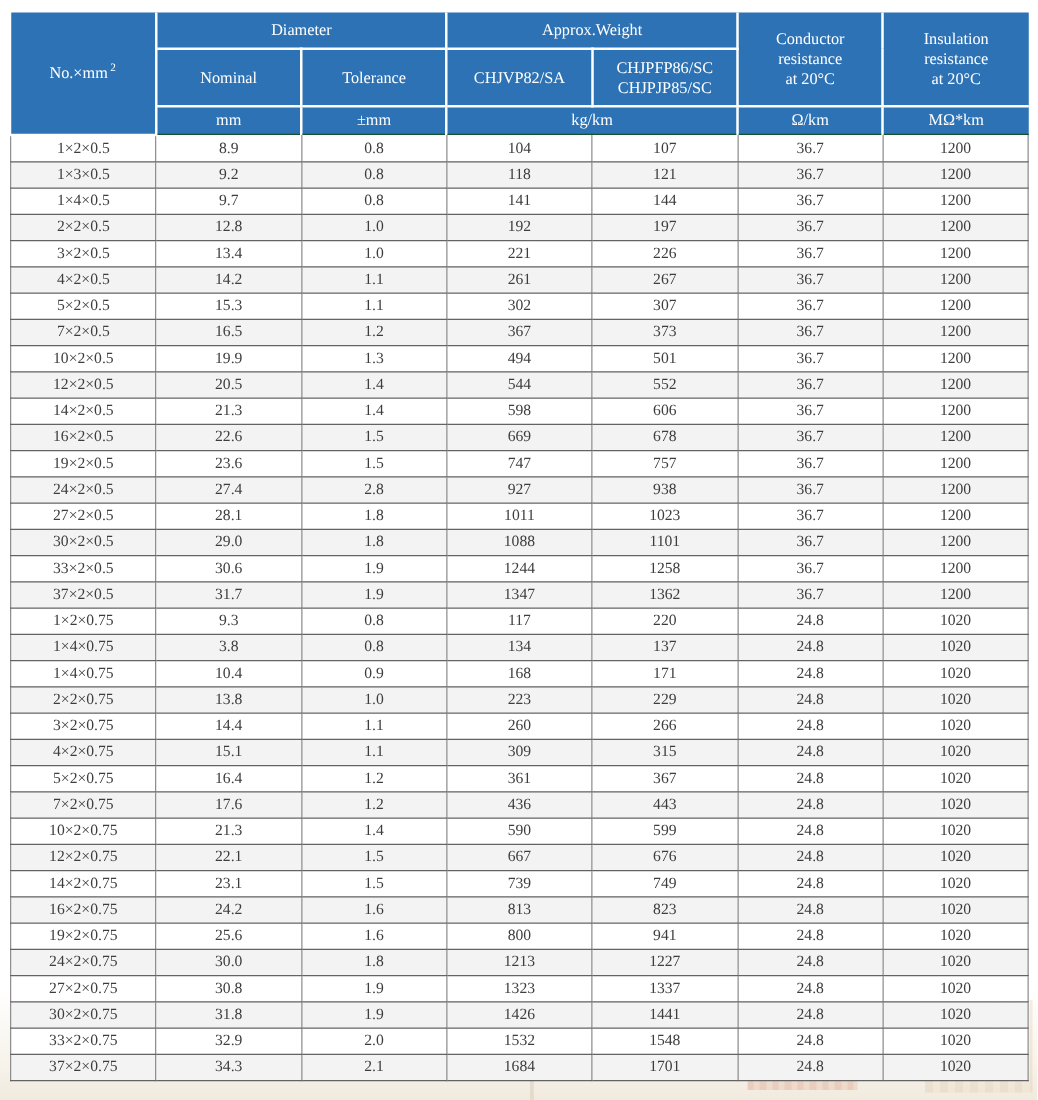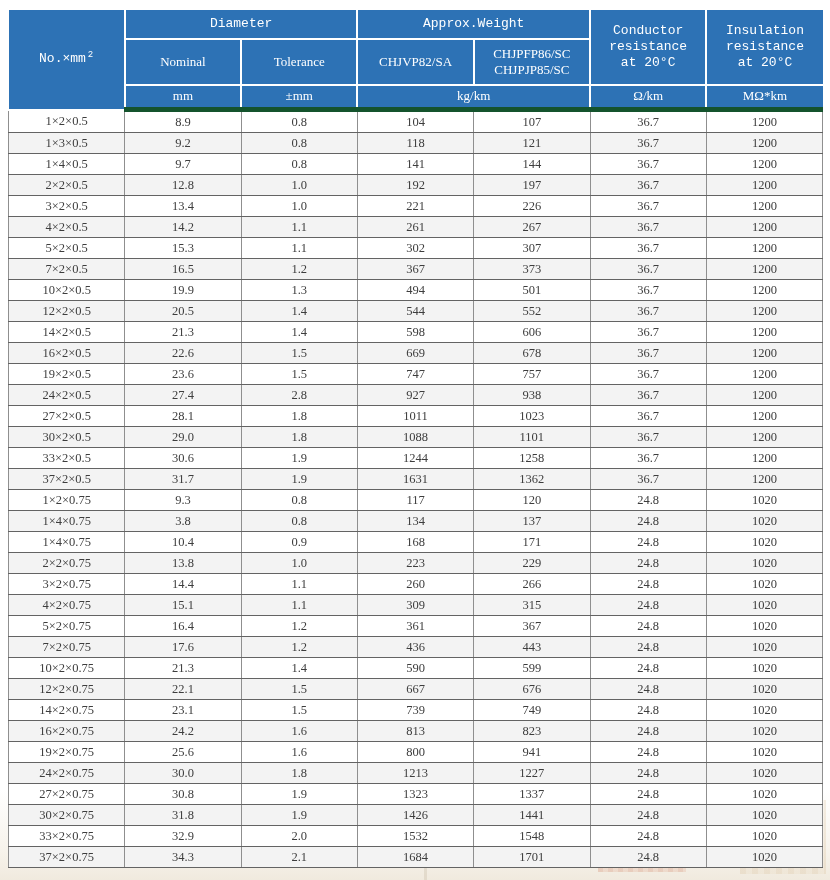--- a/index.html
+++ b/index.html
@@ -61,22 +61,22 @@
     font-weight: normal;
     font-size: 13px;
     text-align: center;
     vertical-align: middle;
     border: 2px solid #ffffff;
     padding: 1px 2px;
     line-height: 1.25;
   }
   thead tr.group th { height: 26px; }
   thead tr.mid th   { height: 42px; }
-  thead tr.units th { height: 19px; border-bottom: 5px solid #14532d; }
-  thead th.no-t { border-top: none; font-family: Liberation Mono, monospace; }
+  thead tr.units th { height: 19px; border-bottom: 1px solid #14532d; }
+  thead th.no-t { border-top: none; }
   thead th.no-l { border-left: none; margin-top: 24px; }
   thead th.no-r { border-right: none; margin-top: 16px; }
   thead th sup {
     font-size: 9px;
     margin-left: 2px;
     vertical-align: super;
     line-height: 0;
   }
 
   tbody td {
@@ -302,31 +302,31 @@
           <td>1.9</td>
           <td>1244</td>
           <td>1258</td>
           <td>36.7</td>
           <td>1200</td>
         </tr>
         <tr class="alt">
           <td>37×2×0.5</td>
           <td>31.7</td>
           <td>1.9</td>
-          <td>1631</td>
+          <td>1347</td>
           <td>1362</td>
           <td>36.7</td>
           <td>1200</td>
         </tr>
         <tr>
           <td>1×2×0.75</td>
           <td>9.3</td>
           <td>0.8</td>
           <td>117</td>
-          <td>120</td>
+          <td>220</td>
           <td>24.8</td>
           <td>1020</td>
         </tr>
         <tr class="alt">
           <td>1×4×0.75</td>
           <td>3.8</td>
           <td>0.8</td>
           <td>134</td>
           <td>137</td>
           <td>24.8</td>

